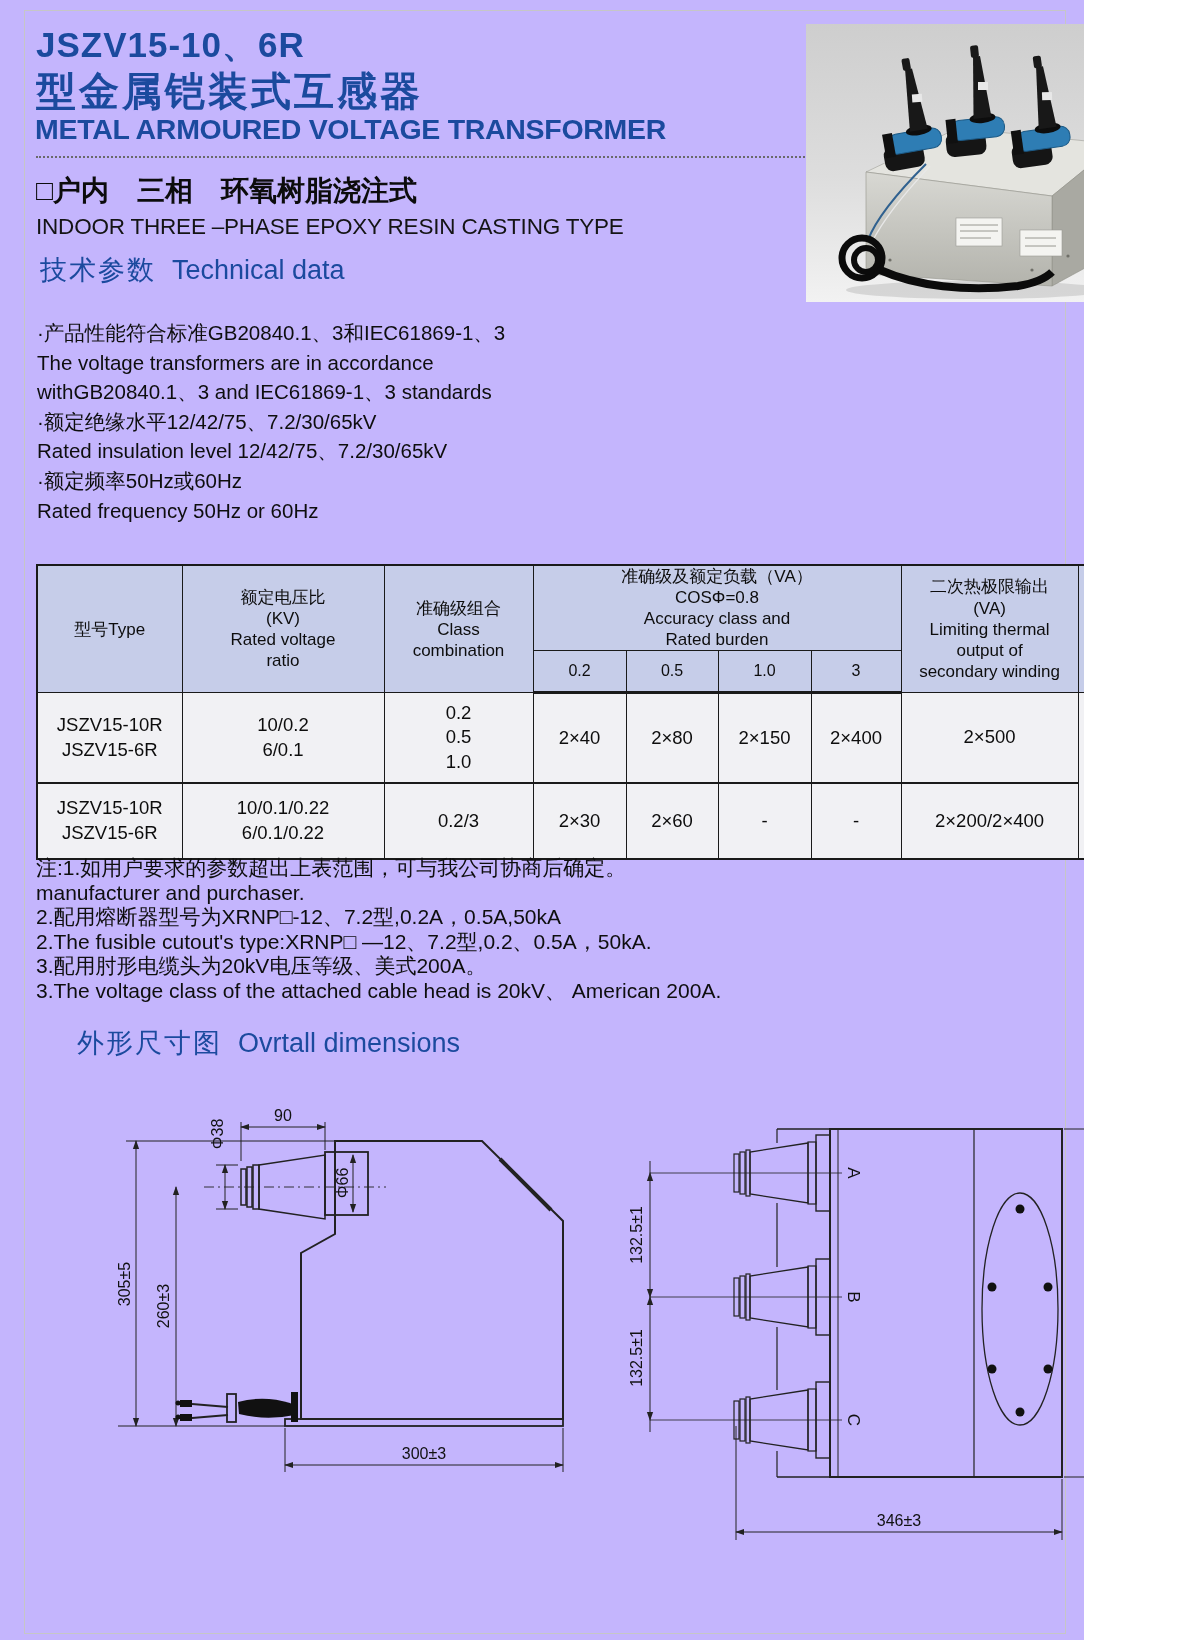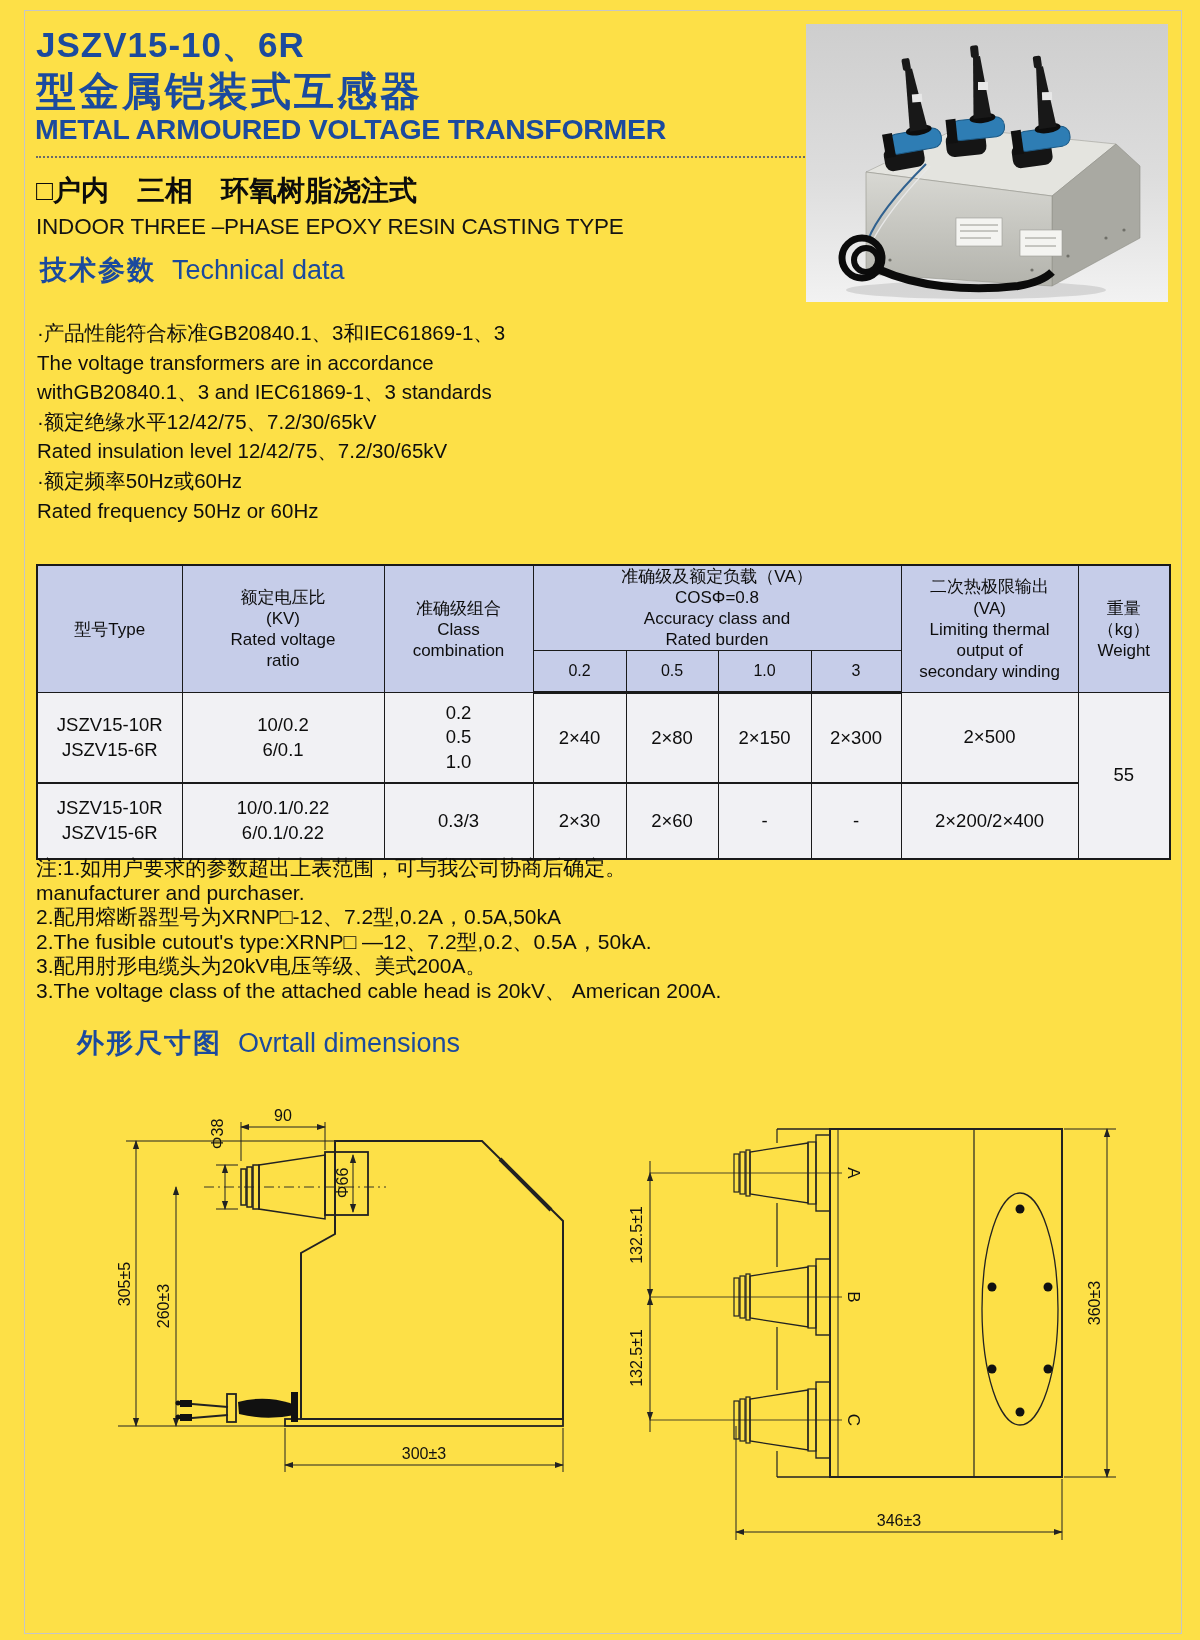--- a/index.html
+++ b/index.html
@@ -1,28 +1,28 @@
 <!DOCTYPE html>
 <html><head>
 <meta charset="utf-8">
 <style>
   html,body{margin:0;padding:0;background:#fff;}
-  #page{position:relative;width:1200px;height:1640px;background:#fde047;overflow:hidden;
+  #page{position:relative;width:1084px;height:1640px;background:#c4b5fd;overflow:hidden;
         font-family:"Liberation Sans","DejaVu Sans",sans-serif;color:#111;}
   #frame{position:absolute;left:24px;top:10px;right:18px;bottom:6px;border:1.5px solid #c6c6c6;}
   .abs{position:absolute;}
   
   #model-title{left:36px;top:22px;font-size:35px;font-weight:bold;color:#1b4a9e;letter-spacing:1px;}
   #cn-title{left:36px;top:64px;font-size:40px;font-weight:bold;color:#1b4a9e;letter-spacing:3px;}
   #en-title{left:35px;top:113px;font-size:28.5px;font-weight:600;color:#1b4a9e;letter-spacing:-0.3px;}
   #dotted-rule{left:36px;top:140px;width:812px;height:16px;border-bottom:2.5px dotted #6a6a6a;}
   #type-line-cn{left:36px;top:172px;font-size:28px;font-weight:bold;color:#0c0c0c;}
   #type-line-en{left:36px;top:214px;font-size:22.5px;font-weight:500;color:#141414;letter-spacing:-0.2px;}
   .sec-head{font-size:27px;color:#1b4a9e;}
-  .sec-head .cn{font-weight:bold;margin-right:16px;letter-spacing:2px;text-align:right;}
+  .sec-head .cn{font-weight:normal;margin-right:16px;letter-spacing:2px;text-align:right;}
   #tech-head{left:40px;top:252px;}
   #dims-head{left:40px;top:1025px;margin-left:37px;}
   
   #tech-lines{left:37px;top:318px;font-size:20.5px;line-height:29.6px;color:#0e0e0e;}
   
   #spec-table{position:absolute;left:36px;top:564px;width:1133px;border-collapse:collapse;table-layout:fixed;}
   #spec-table th,#spec-table td{border:1.5px solid #1a1a1a;text-align:center;vertical-align:middle;
       white-space:pre-line;padding:0;}
   #spec-table{border:2.5px solid #1a1a1a;}
   #spec-table th{background:#c6cde9;font-weight:normal;font-size:17px;line-height:1.24;color:#0d0d0d;}
@@ -181,30 +181,30 @@
         <td>JSZV15-10R
 JSZV15-6R</td>
         <td>10/0.2
 6/0.1</td>
         <td>0.2
 0.5
 1.0</td>
         <td>2×40</td>
         <td>2×80</td>
         <td>2×150</td>
-        <td>2×300</td>
+        <td>2×400</td>
         <td>2×500</td>
         <td rowspan="2">55</td>
       </tr>
       <tr class="drow2">
         <td>JSZV15-10R
 JSZV15-6R</td>
         <td>10/0.1/0.22
 6/0.1/0.22</td>
-        <td>0.3/3</td>
+        <td>0.2/3</td>
         <td>2×30</td>
         <td>2×60</td>
         <td>-</td>
         <td>-</td>
         <td>2×200/2×400</td>
       </tr>
     </tbody>
   </table>
 
   <div id="notes" class="abs">

